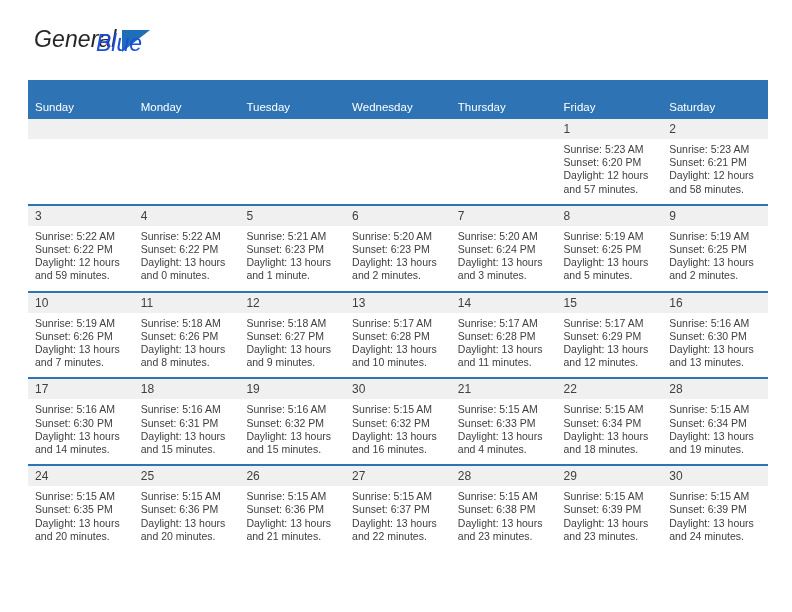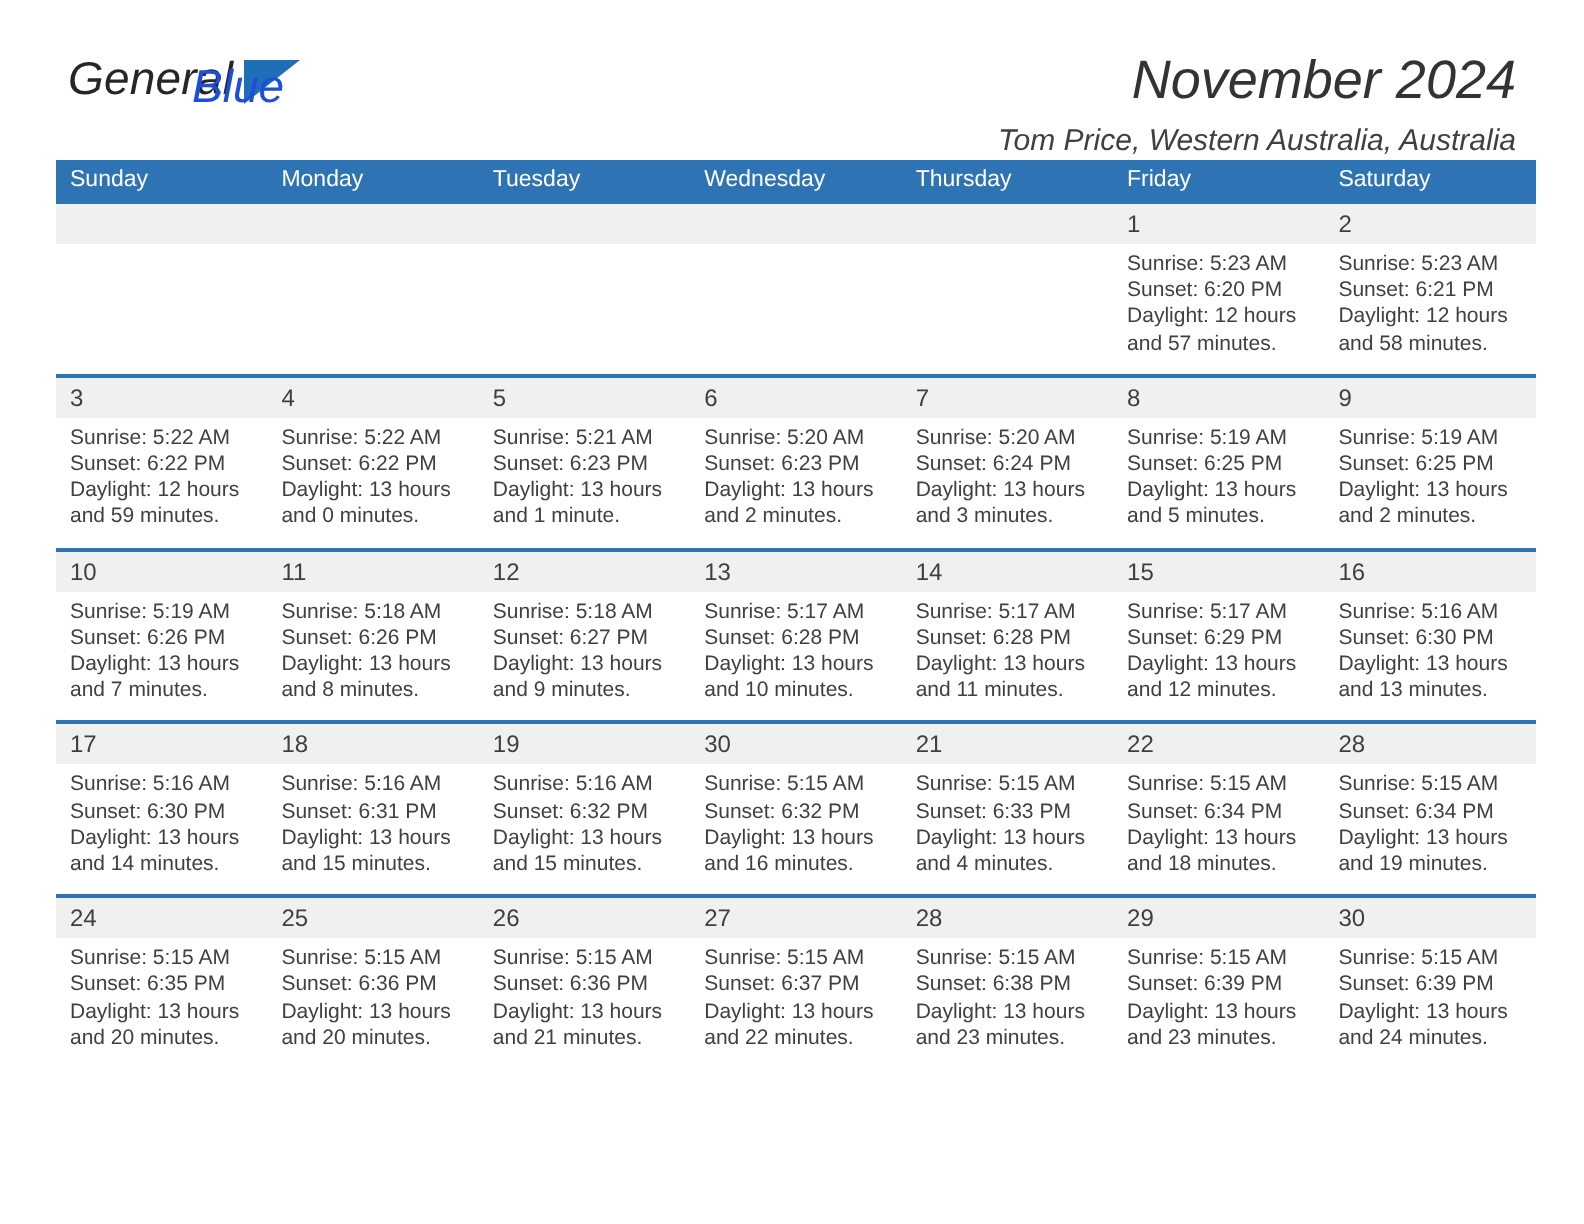--- a/index.html
+++ b/index.html
@@ -90,21 +90,21 @@
     table-layout: fixed;
   }
   .calendar col { width: 105.71px; }
 
   .calendar thead th {
     background: #2e74b5;
     color: #ffffff;
     font-size: 11.5px;
     font-weight: normal;
     text-align: left;
-    padding: 4px 0 5px 7px;
+    padding: 21px 0 5px 7px;
     height: 11px;
     line-height: 13px;
     margin-top: 48px;
   }
 
   .week-row > td {
     vertical-align: top;
     padding: 0;
     border-top: 2px solid #2e74b5;
   }
@@ -137,24 +137,20 @@
 <div class="page">
 
   <div class="topbar">
 
     <div class="brand">
       <span class="brand-general">General</span>
       <span class="brand-tri"></span>
       <span class="brand-blue">Blue</span>
     </div>
 
-    <div class="title-block">
-      <div class="cal-title">November 2024</div>
-      <div class="cal-subtitle">Tom Price, Western Australia, Australia</div>
-    </div>
 
   </div>
 
   <table class="calendar">
     <colgroup>
       <col>
         <col>
         <col>
         <col>
         <col>

